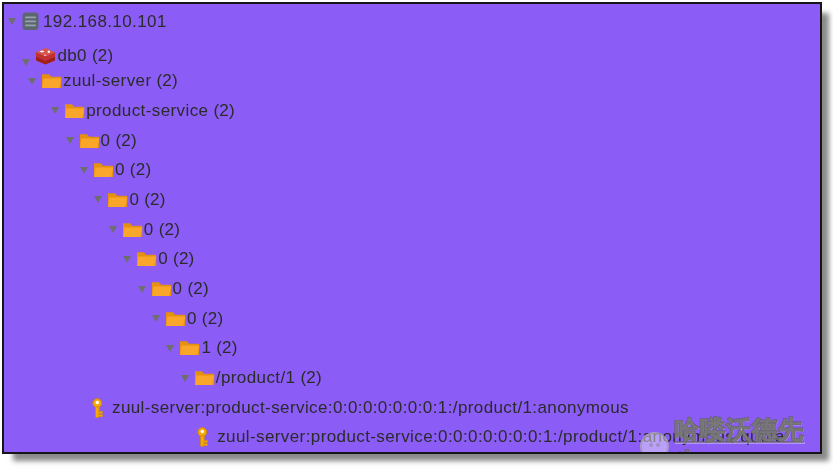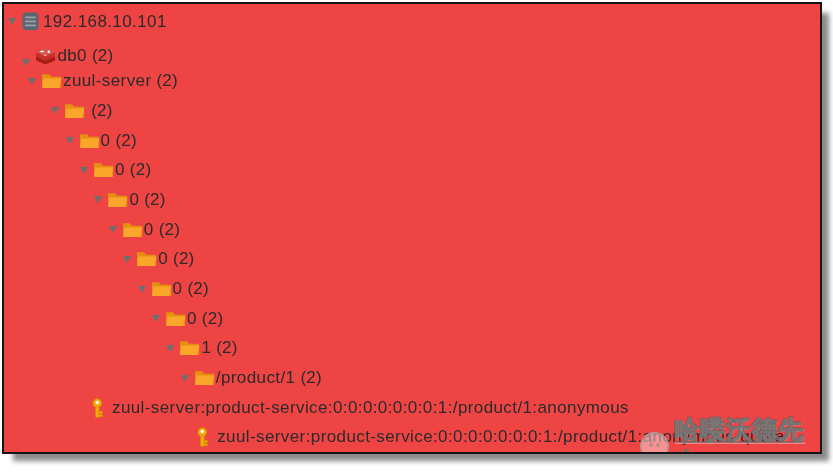--- a/index.html
+++ b/index.html
@@ -1,19 +1,19 @@
 <!DOCTYPE html>
 <html><head>
 <meta charset="utf-8">
 <style>
   html,body{margin:0;padding:0;background:#ffffff;width:833px;height:472px;overflow:hidden;
     font-family:"Liberation Sans",sans-serif;}
   .panel{
     position:absolute;left:2px;top:2px;width:820px;height:452px;box-sizing:border-box;
-    border:2px solid #161616;background:#ef4444;overflow:hidden;
+    border:2px solid #161616;background:#8b5cf6;overflow:hidden;
     box-shadow:9px 9px 5px -2px rgba(118,118,118,.85);
   }
   .tree{position:relative;padding-top:3px;}
   .row{display:flex;align-items:center;height:29.7px;white-space:nowrap;cursor:default;}
   .tri-box{width:13px;display:flex;align-items:center;justify-content:flex-start;flex:0 0 13px;}
   .tri{width:0;height:0;border-left:4.5px solid transparent;border-right:4.5px solid transparent;
     border-top:7px solid #6e6e6e;}
   .icon-box{width:22px;flex:0 0 22px;display:flex;align-items:center;}
   .lbl{font-size:17px;color:#2b2b2b;letter-spacing:.4px;}
   .cnt{font-size:17px;color:#2b2b2b;margin-left:5px;letter-spacing:.2px;}
@@ -91,20 +91,21 @@
       <div class="row" style="padding-left: 47.2px;">
         <span class="tri-box">
           <span class="tri"></span>
         </span>
         <span class="icon-box">
           <svg width="21" height="16" viewBox="0 0 21 16">
             <path d="M1 1.2 h7 l2.1 2.6 h9.2 a0.9 0.9 0 0 1 0.9 0.9 V15 H1 Z" fill="#e69010"></path>
             <path d="M2.3 5.6 h18 L18.2 15 H1.2 Z" fill="#f9a62b"></path>
           </svg>
         </span>
+        <span class="lbl">product-service</span>
         <span class="cnt">(2)</span>
       </div>
       <div class="row" style="padding-left: 61.6px;">
         <span class="tri-box">
           <span class="tri"></span>
         </span>
         <span class="icon-box">
           <svg width="21" height="16" viewBox="0 0 21 16">
             <path d="M1 1.2 h7 l2.1 2.6 h9.2 a0.9 0.9 0 0 1 0.9 0.9 V15 H1 Z" fill="#e69010"></path>
             <path d="M2.3 5.6 h18 L18.2 15 H1.2 Z" fill="#f9a62b"></path>

